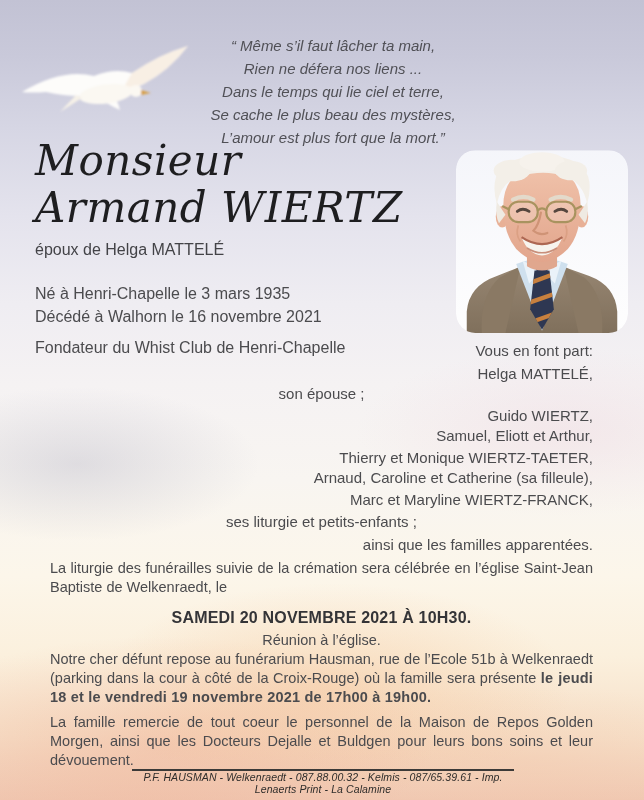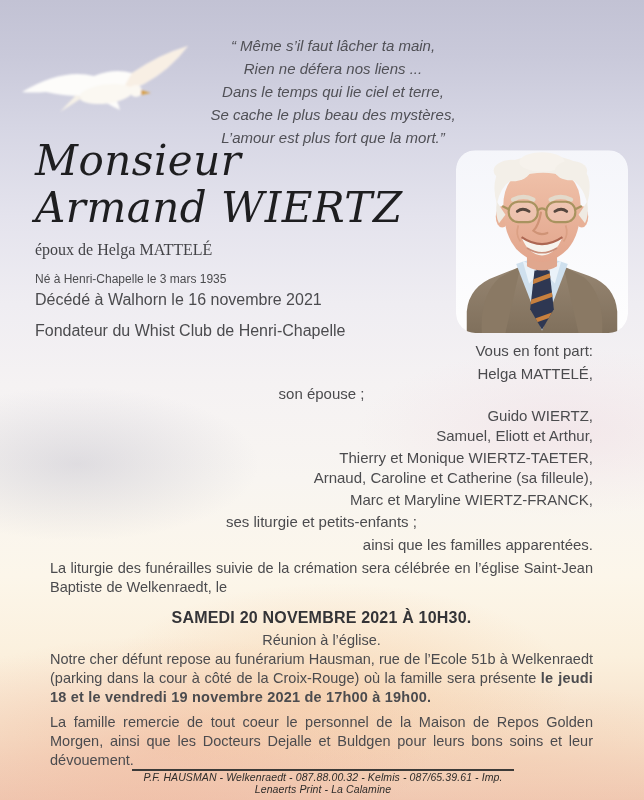--- a/index.html
+++ b/index.html
@@ -28,22 +28,22 @@
     position:absolute; top:34px; left:11px; width:100%;
     text-align:center; font-style:italic; font-size:15px; line-height:23px; color:#505056;
   }
 
   
   .title-block { position:absolute; top:137px; left:35px; width:460px; }
   .salutation, .deceased-name {
     font-family:"DejaVu Serif","Liberation Serif",serif; font-style:italic;
     color:#1e1e20; font-size:42px; line-height:47px; font-weight:500; letter-spacing:0.5px;
   }
-  .spouse-line { margin-top:10px; font-size:16px; color:#434347;font-family:Liberation Serif, serif; }
-  .birth-line  { margin-top:13px; font-size:12px; color:#4b4b4e; }
+  .spouse-line { margin-top:10px; font-size:16px; color:#434347; }
+  .birth-line  { margin-top:26px; font-size:16px; color:#4b4b4e; }
   .death-line  { margin-top:5px;  font-size:16px; color:#4b4b4e; }
   .role-line   { margin-top:13px; font-size:16px; color:#4b4b4e; }
 
   
   .portrait { position:absolute; left:456px; top:150px; width:172px; height:183px; }
 
   
   .main { position:absolute; top:341px; left:50px; width:543px; font-size:15px; line-height:20px; color:#4b4b4e; }
   .fam-line { line-height:20px;text-align:right; }
   .indent { padding-left:24px; }

